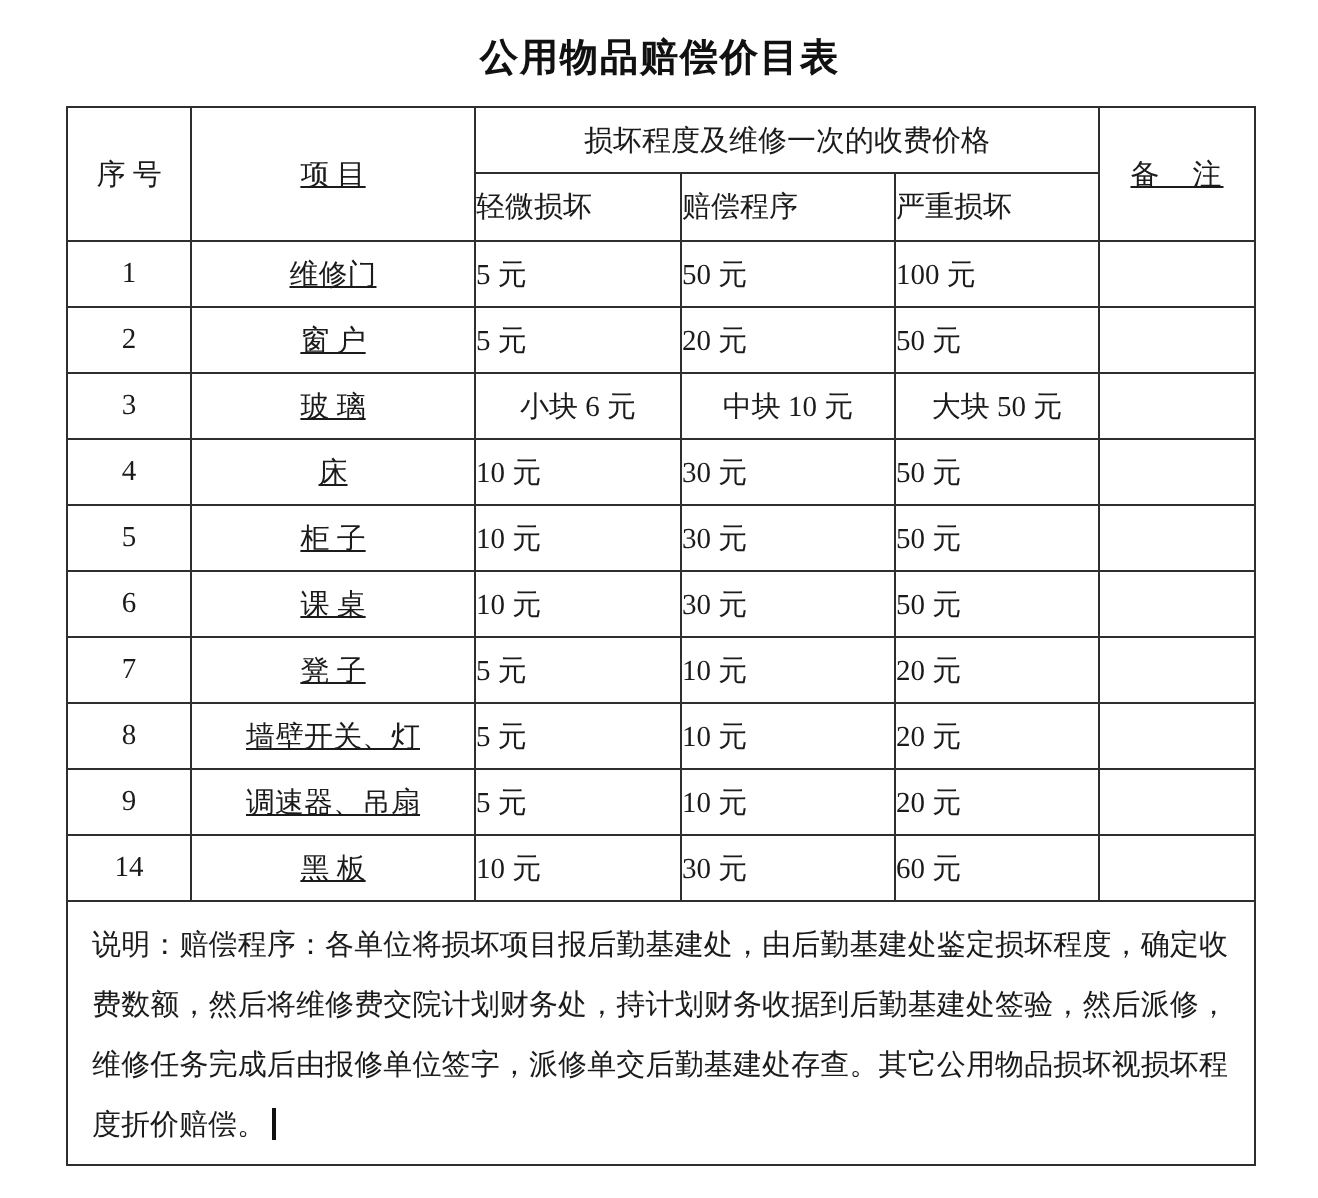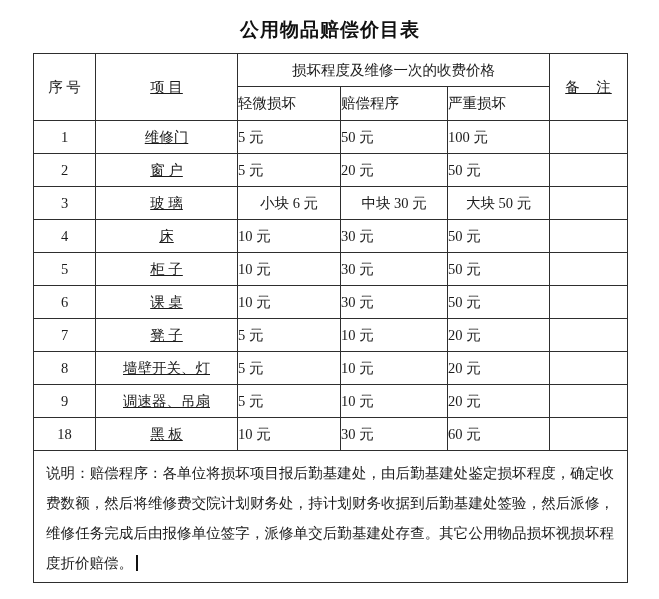--- a/index.html
+++ b/index.html
@@ -111,21 +111,21 @@
         <td class="item">窗 户</td>
         <td class="val">5 元</td>
         <td class="val">20 元</td>
         <td class="val">50 元</td>
         <td></td>
       </tr>
       <tr class="drow">
         <td class="c">3</td>
         <td class="item">玻 璃</td>
         <td class="ctr">小块 6 元</td>
-        <td class="ctr">中块 30 元</td>
+        <td class="ctr">中块 10 元</td>
         <td class="ctr">大块 50 元</td>
         <td></td>
       </tr>
       <tr class="drow">
         <td class="c">4</td>
         <td class="item">床</td>
         <td class="val">10 元</td>
         <td class="val">30 元</td>
         <td class="val">50 元</td>
         <td></td>
@@ -164,21 +164,21 @@
       </tr>
       <tr class="drow">
         <td class="c">9</td>
         <td class="item">调速器、吊扇</td>
         <td class="val">5 元</td>
         <td class="val">10 元</td>
         <td class="val">20 元</td>
         <td></td>
       </tr>
       <tr class="drow">
-        <td class="c">18</td>
+        <td class="c">14</td>
         <td class="item">黑 板</td>
         <td class="val">10 元</td>
         <td class="val">30 元</td>
         <td class="val">60 元</td>
         <td></td>
       </tr>
       <tr>
         <td colspan="6" class="note-cell"><span>说明：赔偿程序：各单位将损坏项目报后勤基建处，由后勤基建处鉴定损坏程度，确定收费数额，然后将维修费交院计划财务处，持计划财务收据到后勤基建处签验，然后派修，维修任务完成后由报修单位签字，派修单交后勤基建处存查。其它公用物品损坏视损坏程度折价赔偿。</span><span class="cursor"></span></td>
       </tr>
     </tbody>

